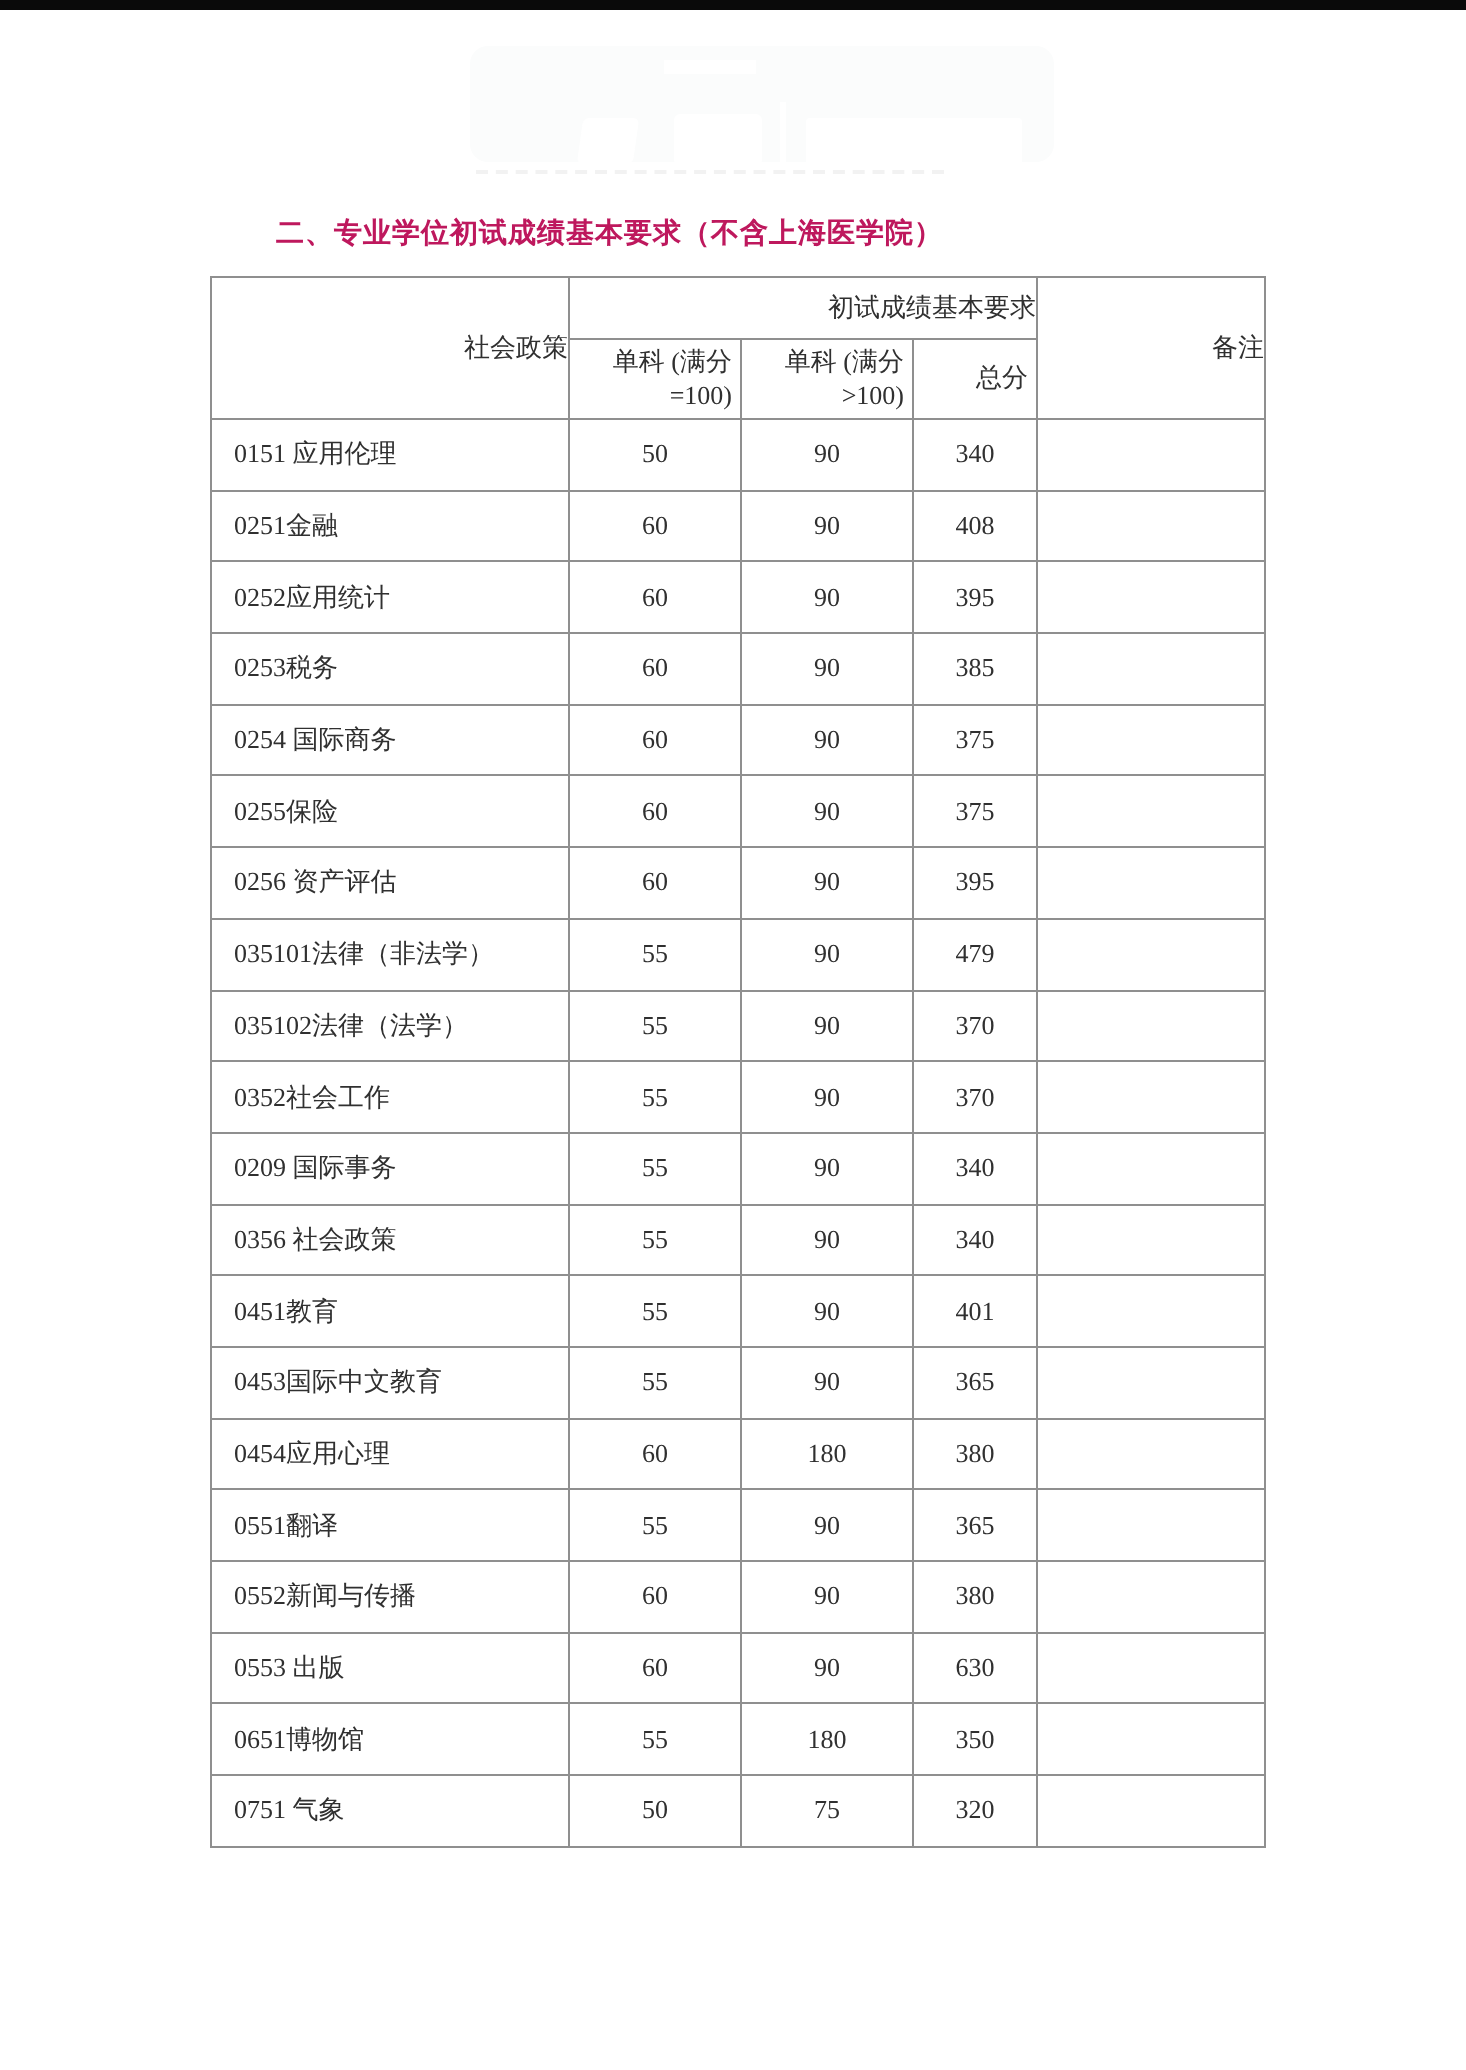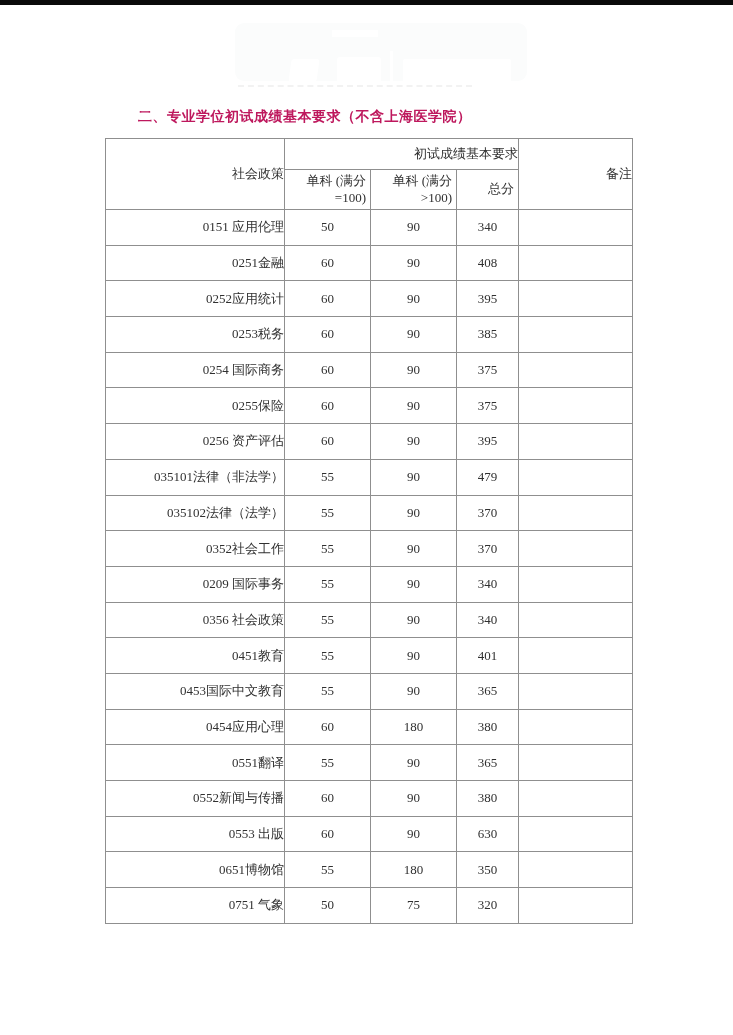--- a/index.html
+++ b/index.html
@@ -48,21 +48,21 @@
     font-weight: normal;
     font-size: 13px; color: #303030;
     vertical-align: middle;
     padding: 0;
     overflow: hidden;
   }
   .score-table .hr1 { height: 31px; }
   .score-table .hr2 { height: 40px; }
   .score-table tbody tr { height: 35.7px; }
   .score-table th { text-align: right; }
-  .score-table td.name { text-align: right; padding-left: 11px; }
+  .score-table td.name { text-align: left; padding-left: 11px; }
   .score-table td.num { text-align: center; }
   .score-table th.sub { line-height: 1.25; padding: 2px 4px; }
   .footer-watermark {
     position: absolute; right: 23px; top: 1032px;
     font-family: "Liberation Sans", "DejaVu Sans", sans-serif;
     font-size: 27px; color: #cccccc;
     letter-spacing: 1px; white-space: nowrap;
     text-shadow: 1px 1px 0 #ffffff, -1px -1px 0 #bdbdbd;
   }
 </style>

